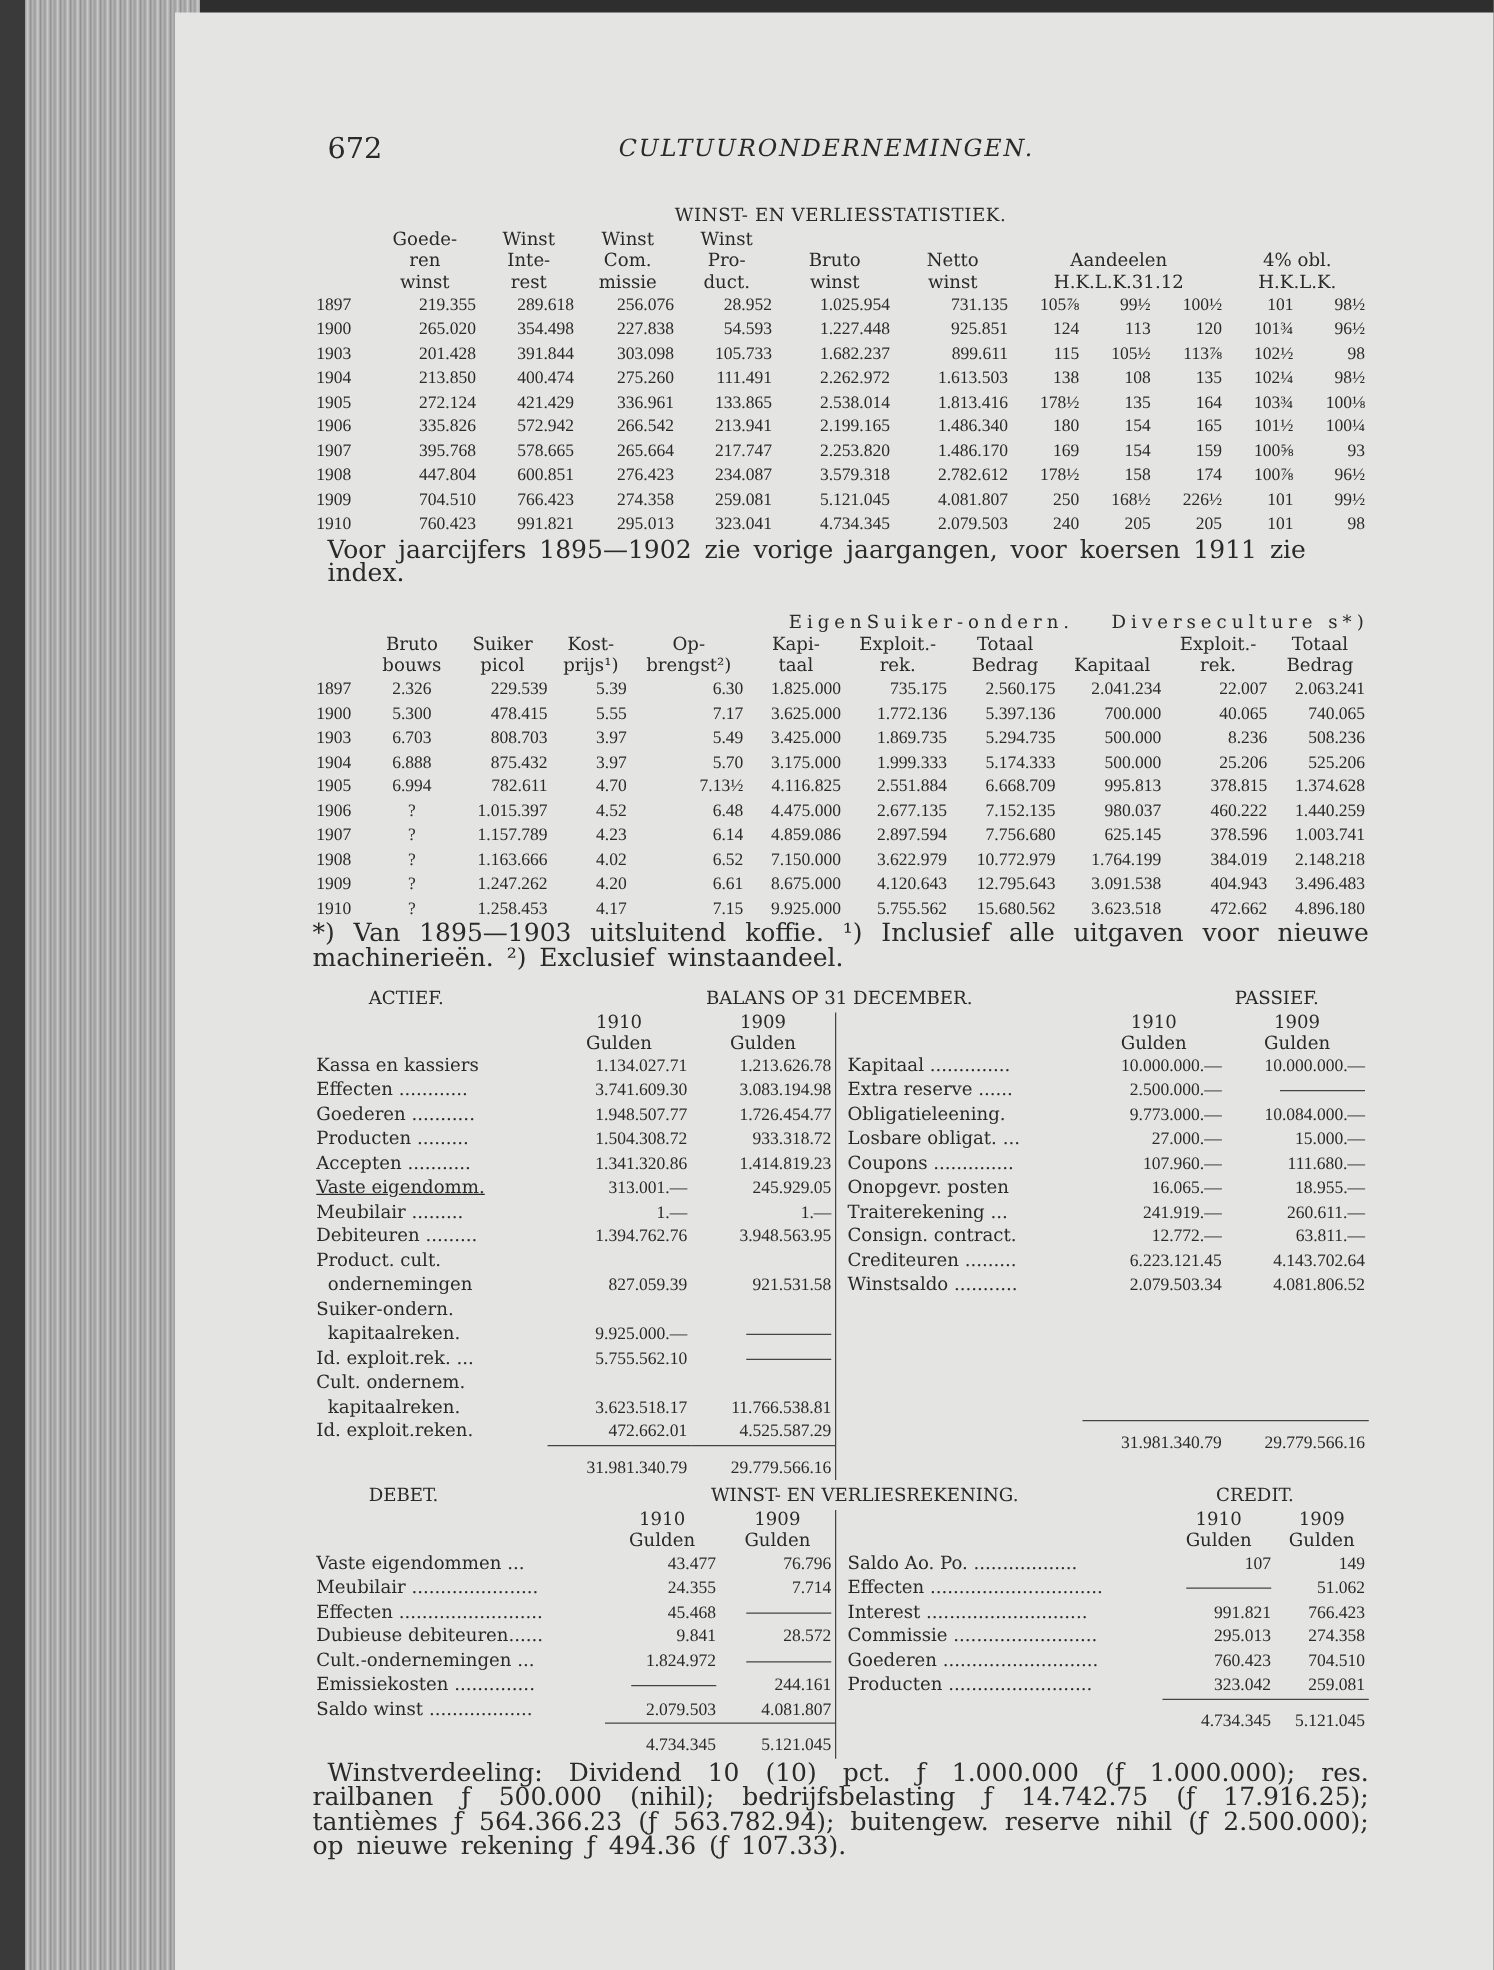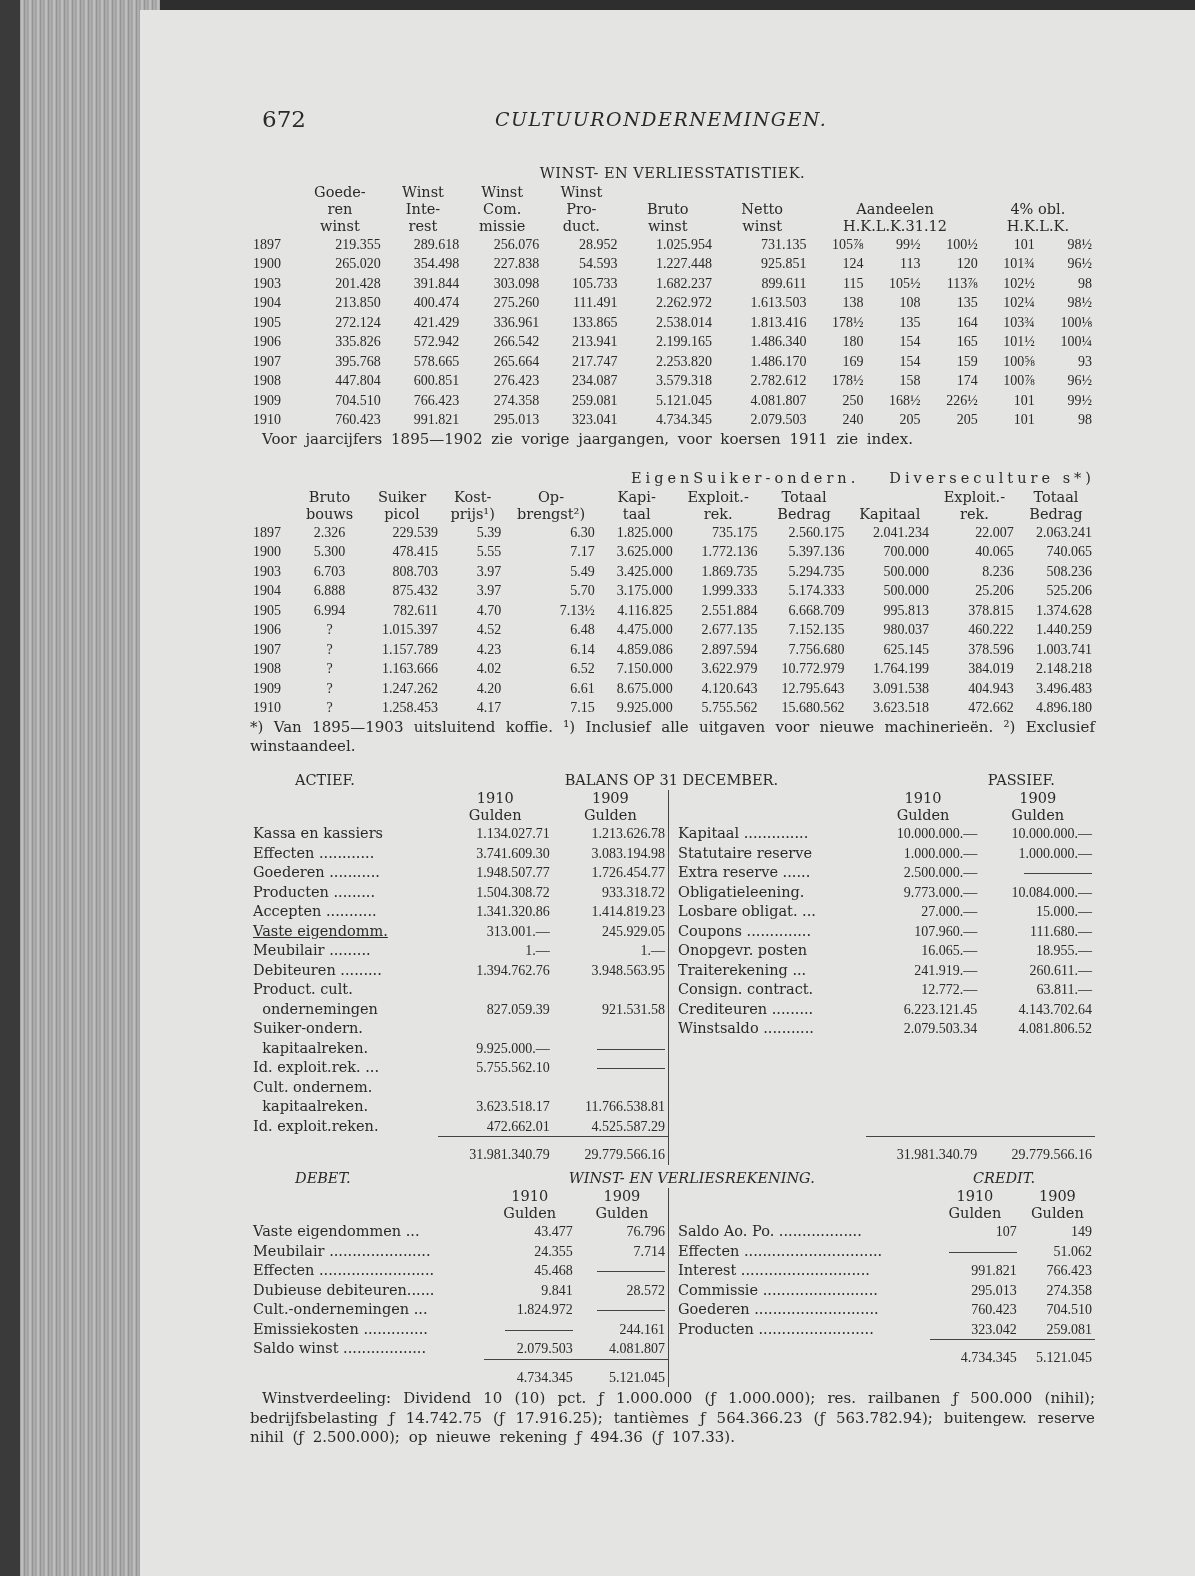--- a/index.html
+++ b/index.html
@@ -12,21 +12,21 @@
   .runhead{position:relative;height:28px;margin-bottom:26px;}
   .pageno{position:absolute;left:12px;top:0;font-size:23px;}
   .runtitle{position:absolute;left:245px;top:0;font-size:19px;font-style:italic;letter-spacing:1.5px;}
   .center{text-align:center;}
   .sec-title{letter-spacing:0.5px;}
   table{border-collapse:collapse;width:100%;}
   td,th{padding:0 3px;font-weight:normal;white-space:nowrap;}
   .num{text-align:right;font-family:"Liberation Serif",serif;font-size:14px;}
   .hd{text-align:center;vertical-align:bottom;font-size:14.5px;line-height:17px;}
   .yr{text-align:left;font-family:"Liberation Serif",serif;font-size:14px;width:40px;}
-  .note{font-size:15px;word-spacing:4px;}
+  .note{font-size:20px;word-spacing:4px;}
   .spaced{letter-spacing:4px;}
   .balans-head{display:flex;justify-content:space-between;margin-top:8px;}
   .two-col{display:flex;}
   .col-left{width:418px;}
   .col-right{flex:1;border-left:1.5px solid #444;padding-left:6px;}
   .lbl{text-align:left;}
   .rule-top td.num{border-top:1px solid #444;padding-top:8px;}
   .dash{display:inline-block;width:68px;border-top:1px solid #444;vertical-align:middle;}
 </style>
 </head>
@@ -512,25 +512,20 @@
                 <td></td>
                 <td class="hd">Gulden</td>
                 <td class="hd">Gulden</td>
               </tr>
               <tr>
                 <td class="lbl" style="white-space: pre;">Kapitaal ..............</td>
                 <td class="num">10.000.000.—</td>
                 <td class="num">10.000.000.—</td>
               </tr>
               <tr>
-                <td class="lbl" style="white-space: pre;">Statutaire reserve</td>
-                <td class="num">1.000.000.—</td>
-                <td class="num">1.000.000.—</td>
-              </tr>
-              <tr>
                 <td class="lbl" style="white-space: pre;">Extra reserve ......</td>
                 <td class="num">2.500.000.—</td>
                 <td class="num"><span class="dash"></span></td>
               </tr>
               <tr>
                 <td class="lbl" style="white-space: pre;">Obligatieleening.</td>
                 <td class="num">9.773.000.—</td>
                 <td class="num">10.084.000.—</td>
               </tr>
               <tr>
@@ -596,21 +591,21 @@
               <tr class="rule-top">
                 <td></td>
                 <td class="num">31.981.340.79</td>
                 <td class="num">29.779.566.16</td>
               </tr>
             </tbody>
           </table>
         </div>
   </div>
 
-  <div class="balans-head" style="margin-top:4px;font-style:italic;">
+  <div class="balans-head" style="margin-top:4px;">
     <span style="padding-left:45px;">DEBET.</span>
     <span style="margin-left:60px;">WINST- EN VERLIESREKENING.</span>
     <span style="padding-right:60px;">CREDIT.</span>
   </div>
   <div class="two-col">
     <div class="col-left">
           <table>
             <tbody id="debit-body">
               <tr>
                 <td></td>

